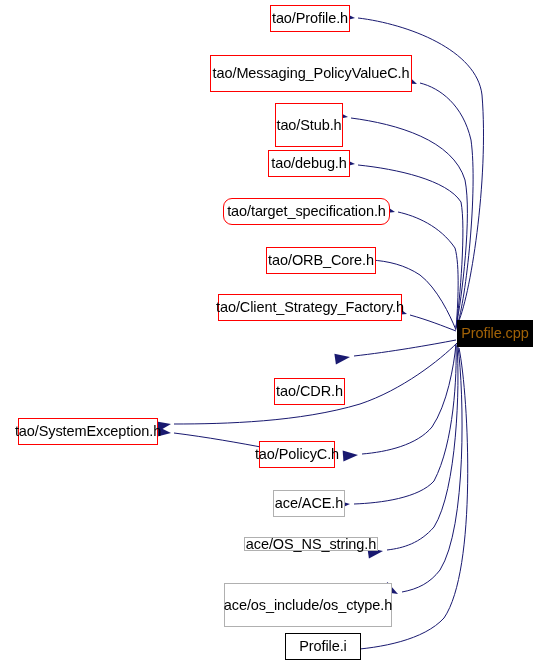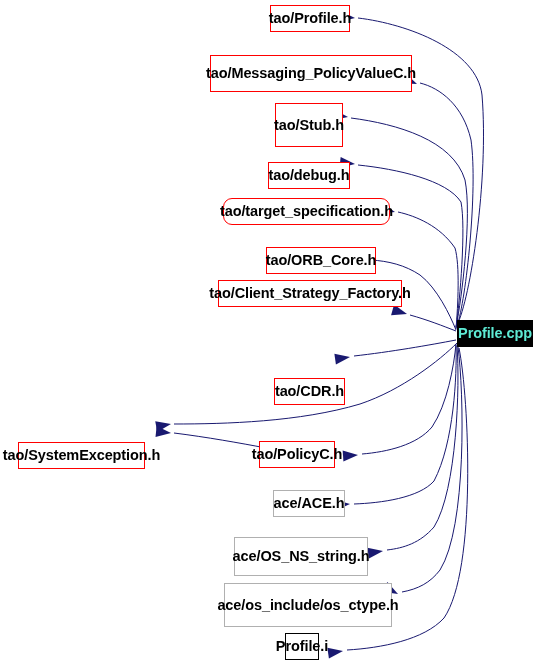--- a/index.html
+++ b/index.html
@@ -27,34 +27,33 @@
     background: #ffffff;
     border: 1px solid #ff0000;
     display: flex;
     align-items: center;
     justify-content: center;
     white-space: nowrap;
     font-size: 14.5px;
     line-height: 1;
     color: #000000;
     letter-spacing: -0.1px;
-    font-weight: bold;
   }
   .node-box.gray {
     border-color: #b0b0b0;
     color: #000000;
     text-align: right;
   }
   .node-box.black-border {
     border-color: #000000;
   }
   .node-box.root {
     background: #000000;
     border-color: #000000;
-    color: #5eead4;
+    color: #a16207;
   }
   .node-label {
     display: block;
     padding: 0 2px;
     transform: translateY(-0.5px);
   }
 </style>
 </head>
 <body>
 
@@ -98,49 +97,49 @@
 <div id="node-layer">
     <div class="node-box " style="left: 270px; top: 5px; width: 80px; height: 27px;">
       <span class="node-label">tao/Profile.h</span>
     </div>
     <div class="node-box " style="left: 210px; top: 55px; width: 202px; height: 37px;">
       <span class="node-label">tao/Messaging_PolicyValueC.h</span>
     </div>
     <div class="node-box " style="left: 275px; top: 103px; width: 68px; height: 44px;">
       <span class="node-label">tao/Stub.h</span>
     </div>
-    <div class="node-box " style="left: 268px; top: 150px; width: 82px; height: 27px; margin-top: 12px;">
+    <div class="node-box " style="left: 268px; top: 150px; width: 82px; height: 27px;">
       <span class="node-label">tao/debug.h</span>
     </div>
     <div class="node-box " style="left: 223px; top: 198px; width: 167px; height: 27px; border-radius: 9px;">
       <span class="node-label">tao/target_specification.h</span>
     </div>
     <div class="node-box " style="left: 266px; top: 247px; width: 110px; height: 27px;">
       <span class="node-label">tao/ORB_Core.h</span>
     </div>
-    <div class="node-box " style="left: 218px; top: 280px; width: 184px; height: 27px;">
+    <div class="node-box " style="left: 218px; top: 294px; width: 184px; height: 27px;">
       <span class="node-label">tao/Client_Strategy_Factory.h</span>
     </div>
     <div class="node-box " style="left: 274px; top: 342px; width: 71px; height: 27px; margin-top: 36px;">
       <span class="node-label">tao/CDR.h</span>
     </div>
-    <div class="node-box " style="left: 18px; top: 442px; width: 127px; height: 27px;">
+    <div class="node-box " style="left: 18px; top: 418px; width: 140px; height: 27px;">
       <span class="node-label">tao/SystemException.h</span>
     </div>
     <div class="node-box " style="left: 259px; top: 441px; width: 76px; height: 27px;">
       <span class="node-label">tao/PolicyC.h</span>
     </div>
     <div class="node-box gray" style="left: 273px; top: 490px; width: 72px; height: 27px;">
       <span class="node-label">ace/ACE.h</span>
     </div>
-    <div class="node-box gray" style="left: 234px; top: 537px; width: 134px; height: 39px;">
+    <div class="node-box gray" style="left: 244px; top: 537px; width: 134px; height: 14px;">
       <span class="node-label">ace/OS_NS_string.h</span>
     </div>
     <div class="node-box gray" style="left: 224px; top: 583px; width: 168px; height: 44px;">
       <span class="node-label">ace/os_include/os_ctype.h</span>
     </div>
-    <div class="node-box black-border" style="left: 285px; top: 633px; width: 34px; height: 27px;">
+    <div class="node-box black-border" style="left: 285px; top: 633px; width: 76px; height: 27px;">
       <span class="node-label">Profile.i</span>
     </div>
     <div class="node-box root" style="left: 457px; top: 320px; width: 76px; height: 27px;">
       <span class="node-label">Profile.cpp</span>
     </div>
   </div>
 
 </body></html>

